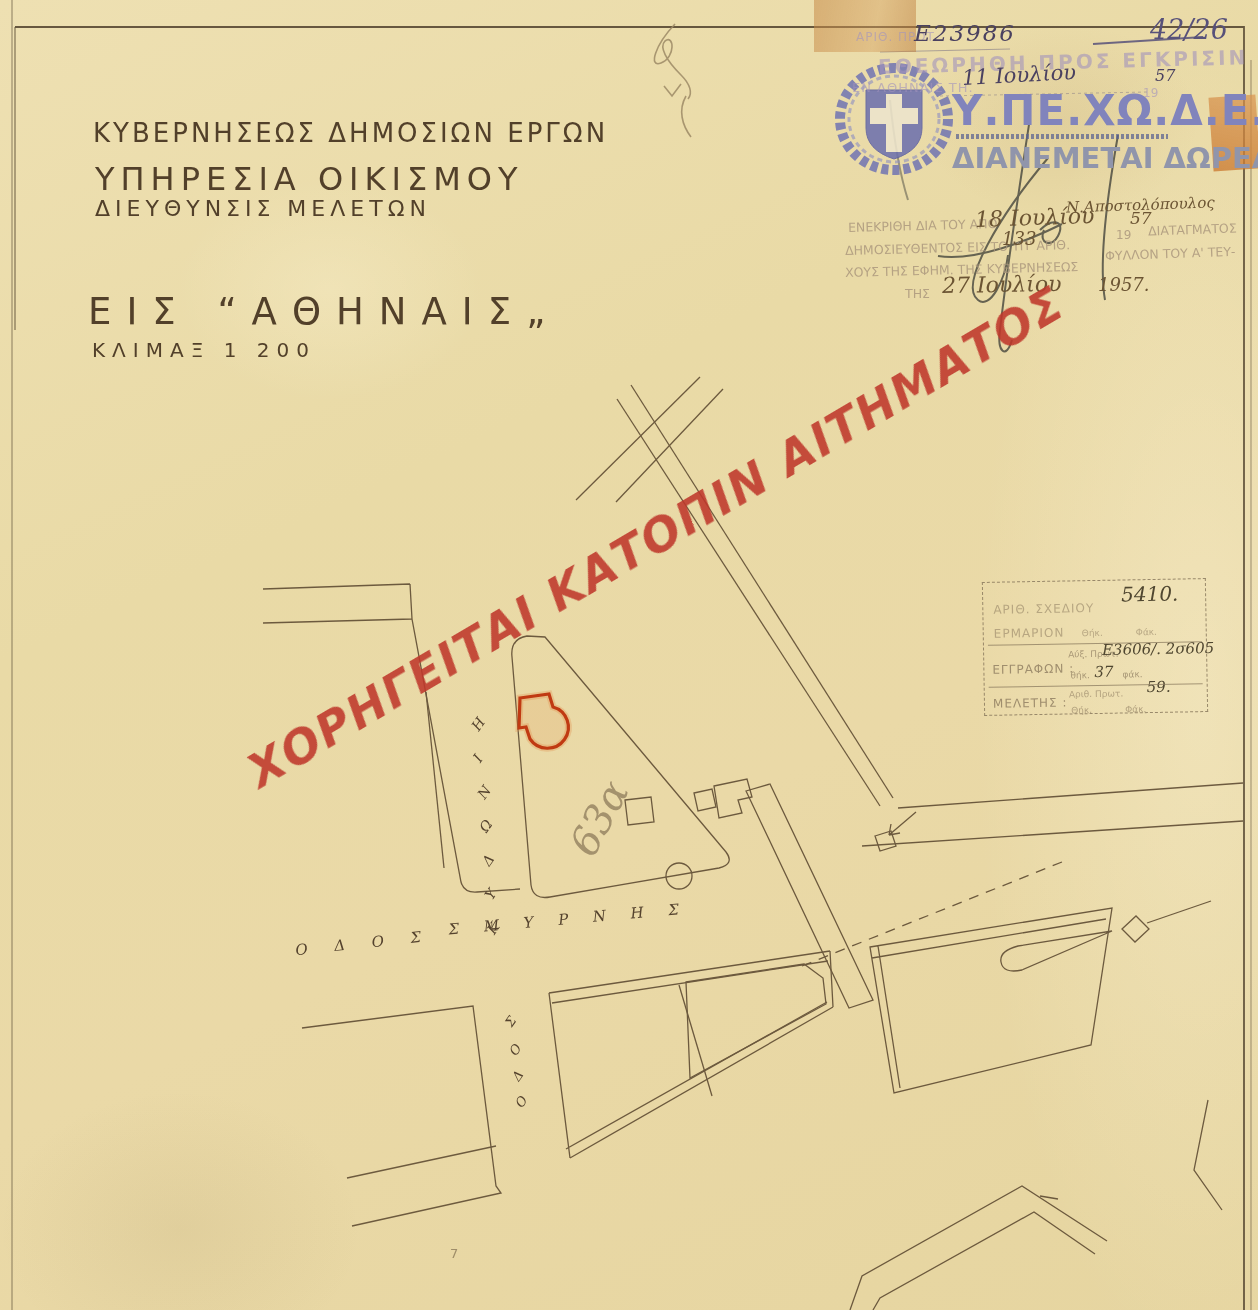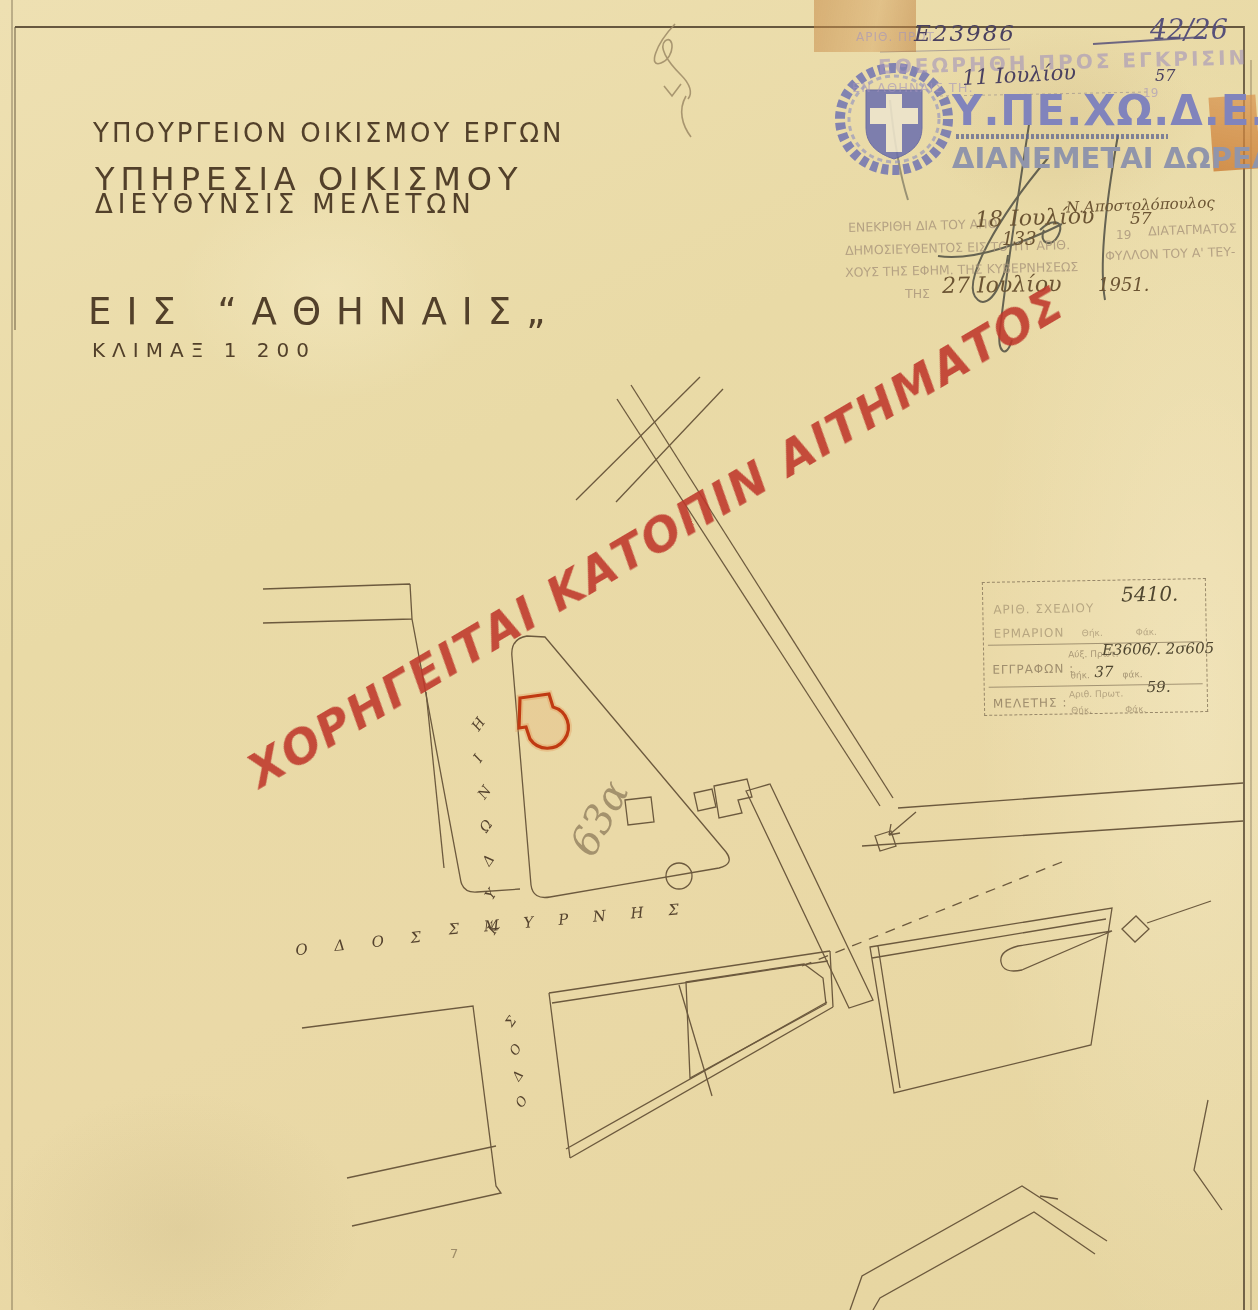--- a/index.html
+++ b/index.html
@@ -119,23 +119,23 @@
       <path d="M880 52 L1010 49" stroke-width="1" opacity=".5"></path>
       <path d="M940 96 L1148 92" stroke-width="1" stroke-dasharray="3 3" opacity=".4"></path>
     </g>
   </svg>
 
   <div class="tape" style="left:814px;top:0;width:102px;height:52px;z-index:20;
               background:linear-gradient(100deg,rgba(198,138,72,.55),rgba(214,160,96,.45) 60%,rgba(192,130,66,.55));"></div>
   <div class="tape" style="left:1211px;top:96px;width:47px;height:74px;z-index:20;transform:rotate(-4deg);
               background:linear-gradient(15deg,rgba(203,124,52,.8),rgba(216,148,80,.7));"></div>
 
-  <div class="abs title" style="left:93px;top:118px;font-size:26px;letter-spacing:3px;z-index:15">ΥΠΟΥΡΓΕΙΟΝ ΟΙΚΙΣΜΟΥ ΕΡΓΩΝ</div>
+  <div class="abs title" style="left:93px;top:118px;font-size:26px;letter-spacing:3px;z-index:15">ΚΥΒΕΡΝΗΣΕΩΣ ΔΗΜΟΣΙΩΝ ΕΡΓΩΝ</div>
   <div class="abs title" style="left:95px;top:160px;font-size:32px;letter-spacing:6px;z-index:15">ΥΠΗΡΕΣΙΑ ΟΙΚΙΣΜΟΥ</div>
-  <div class="abs title" style="left:95px;top:189px;font-size:26px;letter-spacing:5px;z-index:15">ΔΙΕΥΘΥΝΣΙΣ ΜΕΛΕΤΩΝ</div>
+  <div class="abs title" style="left:95px;top:196px;font-size:22px;letter-spacing:5px;z-index:15">ΔΙΕΥΘΥΝΣΙΣ ΜΕΛΕΤΩΝ</div>
   <div class="abs title" style="left:88px;top:290px;font-size:37px;letter-spacing:15px;z-index:15">ΕΙΣ “ΑΘΗΝΑΙΣ„</div>
   <div class="abs title" style="left:92px;top:338px;font-size:20px;letter-spacing:7px;z-index:15">ΚΛΙΜΑΞ 1 200</div>
 
   <div class="abs faded" style="left:856px;top:30px;font-size:12px;letter-spacing:1px;z-index:25">ΑΡΙΘ. ΠΡΩΤ.</div>
   <div class="abs hand" style="left:914px;top:20px;font-size:23px;letter-spacing:2px;z-index:25">Ε23986</div>
   <div class="abs hand" style="left:1150px;top:14px;font-size:27px;z-index:25;color:#57517a">42/26</div>
 
   <div class="abs faded" style="left:878px;top:50px;font-size:20px;letter-spacing:3px;transform:rotate(-1.5deg);z-index:25;font-weight:bold">ΕΘΕΩΡΗΘΗ ΠΡΟΣ ΕΓΚΡΙΣΙΝ</div>
   <div class="abs faded" style="left:852px;top:80px;font-size:13px;letter-spacing:1px;z-index:25">ΕΝ ΑΘΗΝΑΙΣ ΤΗ.</div>
   <div class="abs hand" style="left:962px;top:63px;font-size:21px;transform:rotate(-3deg);z-index:26">11 Ιουλίου</div>
@@ -158,21 +158,21 @@
   <div class="abs handbr" style="left:975px;top:205px;font-size:22px;transform:rotate(-2deg);z-index:26">18 Ιουλίου</div>
   <div class="abs fadedbr" style="left:1116px;top:228px;font-size:12px;z-index:25">19</div>
   <div class="abs handbr" style="left:1130px;top:208px;font-size:17px;z-index:26">57</div>
   <div class="abs fadedbr" style="left:1148px;top:222px;font-size:12.5px;transform:rotate(-2deg);z-index:25">ΔΙΑΤΑΓΜΑΤΟΣ</div>
   <div class="abs fadedbr" style="left:845px;top:240px;font-size:12.5px;transform:rotate(-1.5deg);z-index:25">ΔΗΜΟΣΙΕΥΘΕΝΤΟΣ ΕΙΣ ΤΟ ΥΠ' ΑΡΙΘ.</div>
   <div class="abs handbr" style="left:1002px;top:228px;font-size:18px;z-index:26">133</div>
   <div class="abs fadedbr" style="left:1105px;top:246px;font-size:12.5px;transform:rotate(-2deg);z-index:25">ΦΥΛΛΟΝ ΤΟΥ Α' ΤΕΥ-</div>
   <div class="abs fadedbr" style="left:845px;top:262px;font-size:12.5px;transform:rotate(-1.5deg);z-index:25">ΧΟΥΣ ΤΗΣ ΕΦΗΜ. ΤΗΣ ΚΥΒΕΡΝΗΣΕΩΣ</div>
   <div class="abs fadedbr" style="left:905px;top:286px;font-size:12.5px;z-index:25">ΤΗΣ</div>
   <div class="abs handbr" style="left:942px;top:272px;font-size:22px;transform:rotate(-1deg);z-index:26">27 Ιουλίου</div>
-  <div class="abs handbr" style="left:1098px;top:274px;font-size:18px;z-index:26">1951.</div>
+  <div class="abs handbr" style="left:1098px;top:274px;font-size:18px;z-index:26">1957.</div>
 
   <div id="archive-box" class="abs" style="left:983px;top:580px;width:222px;height:132px;z-index:25;font-size:12px;">
     <div class="abs" style="left:10px;top:20px;letter-spacing:1px;opacity:.55">ΑΡΙΘ. ΣΧΕΔΙΟΥ</div>
     <div class="abs handbr" style="left:138px;top:2px;font-size:20px;color:#4f4630">5410.</div>
     <div class="abs" style="left:10px;top:44px;letter-spacing:1px;opacity:.55">ΕΡΜΑΡΙΟΝ</div>
     <div class="abs" style="left:98px;top:47px;font-size:9px;opacity:.55">Θήκ.</div>
     <div class="abs" style="left:152px;top:47px;font-size:9px;opacity:.55">Φάκ.</div>
     <div class="ln" style="top:62px"></div>
     <div class="abs" style="left:8px;top:80px;letter-spacing:1px;opacity:.8">ΕΓΓΡΑΦΩΝ :</div>
     <div class="abs" style="left:84px;top:68px;font-size:9px;opacity:.7">Αύξ. Πρωτ.</div>

